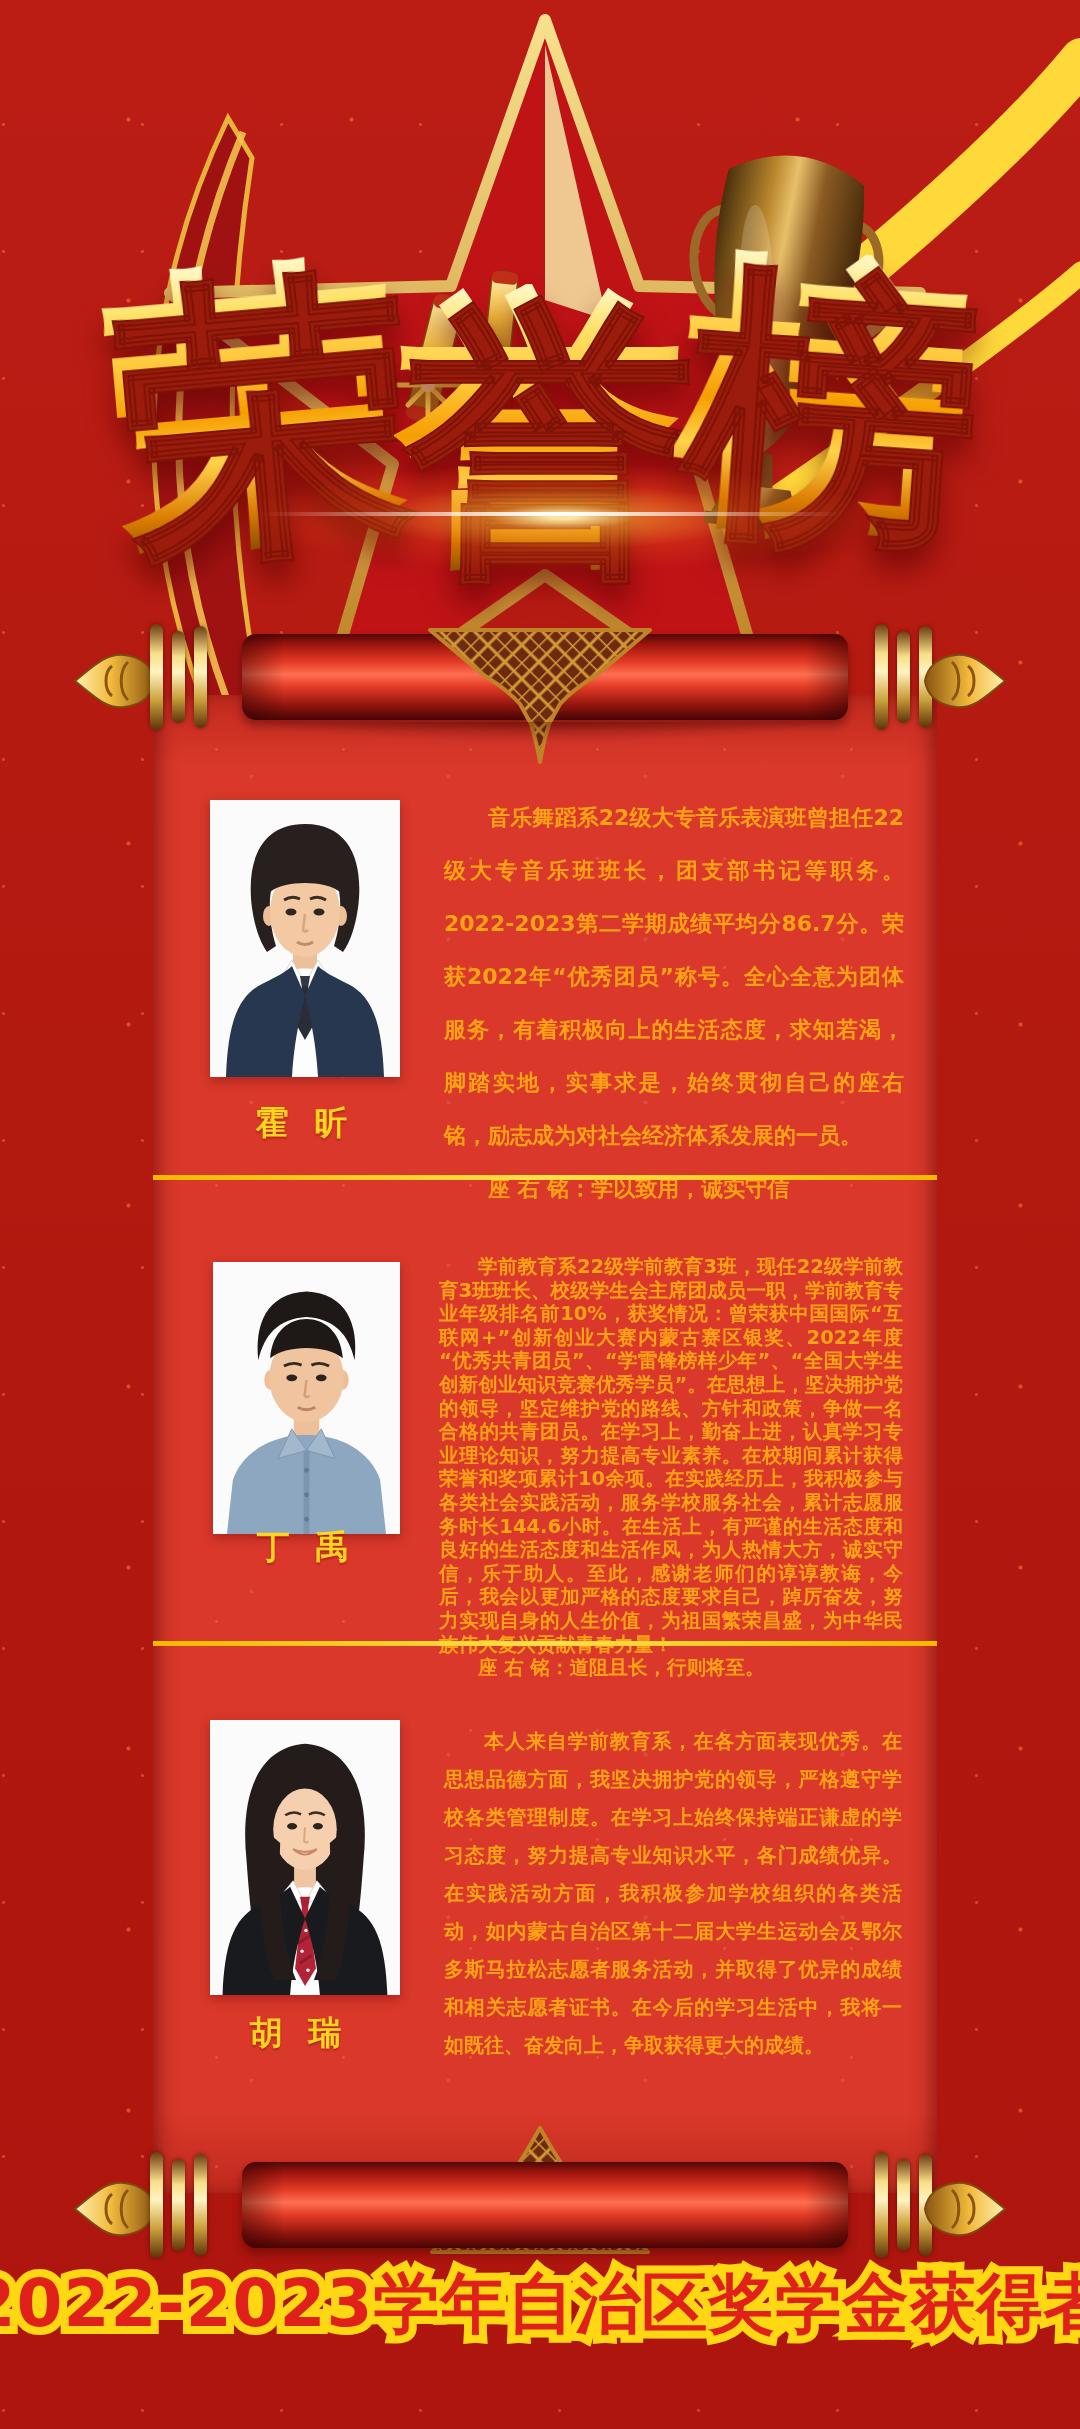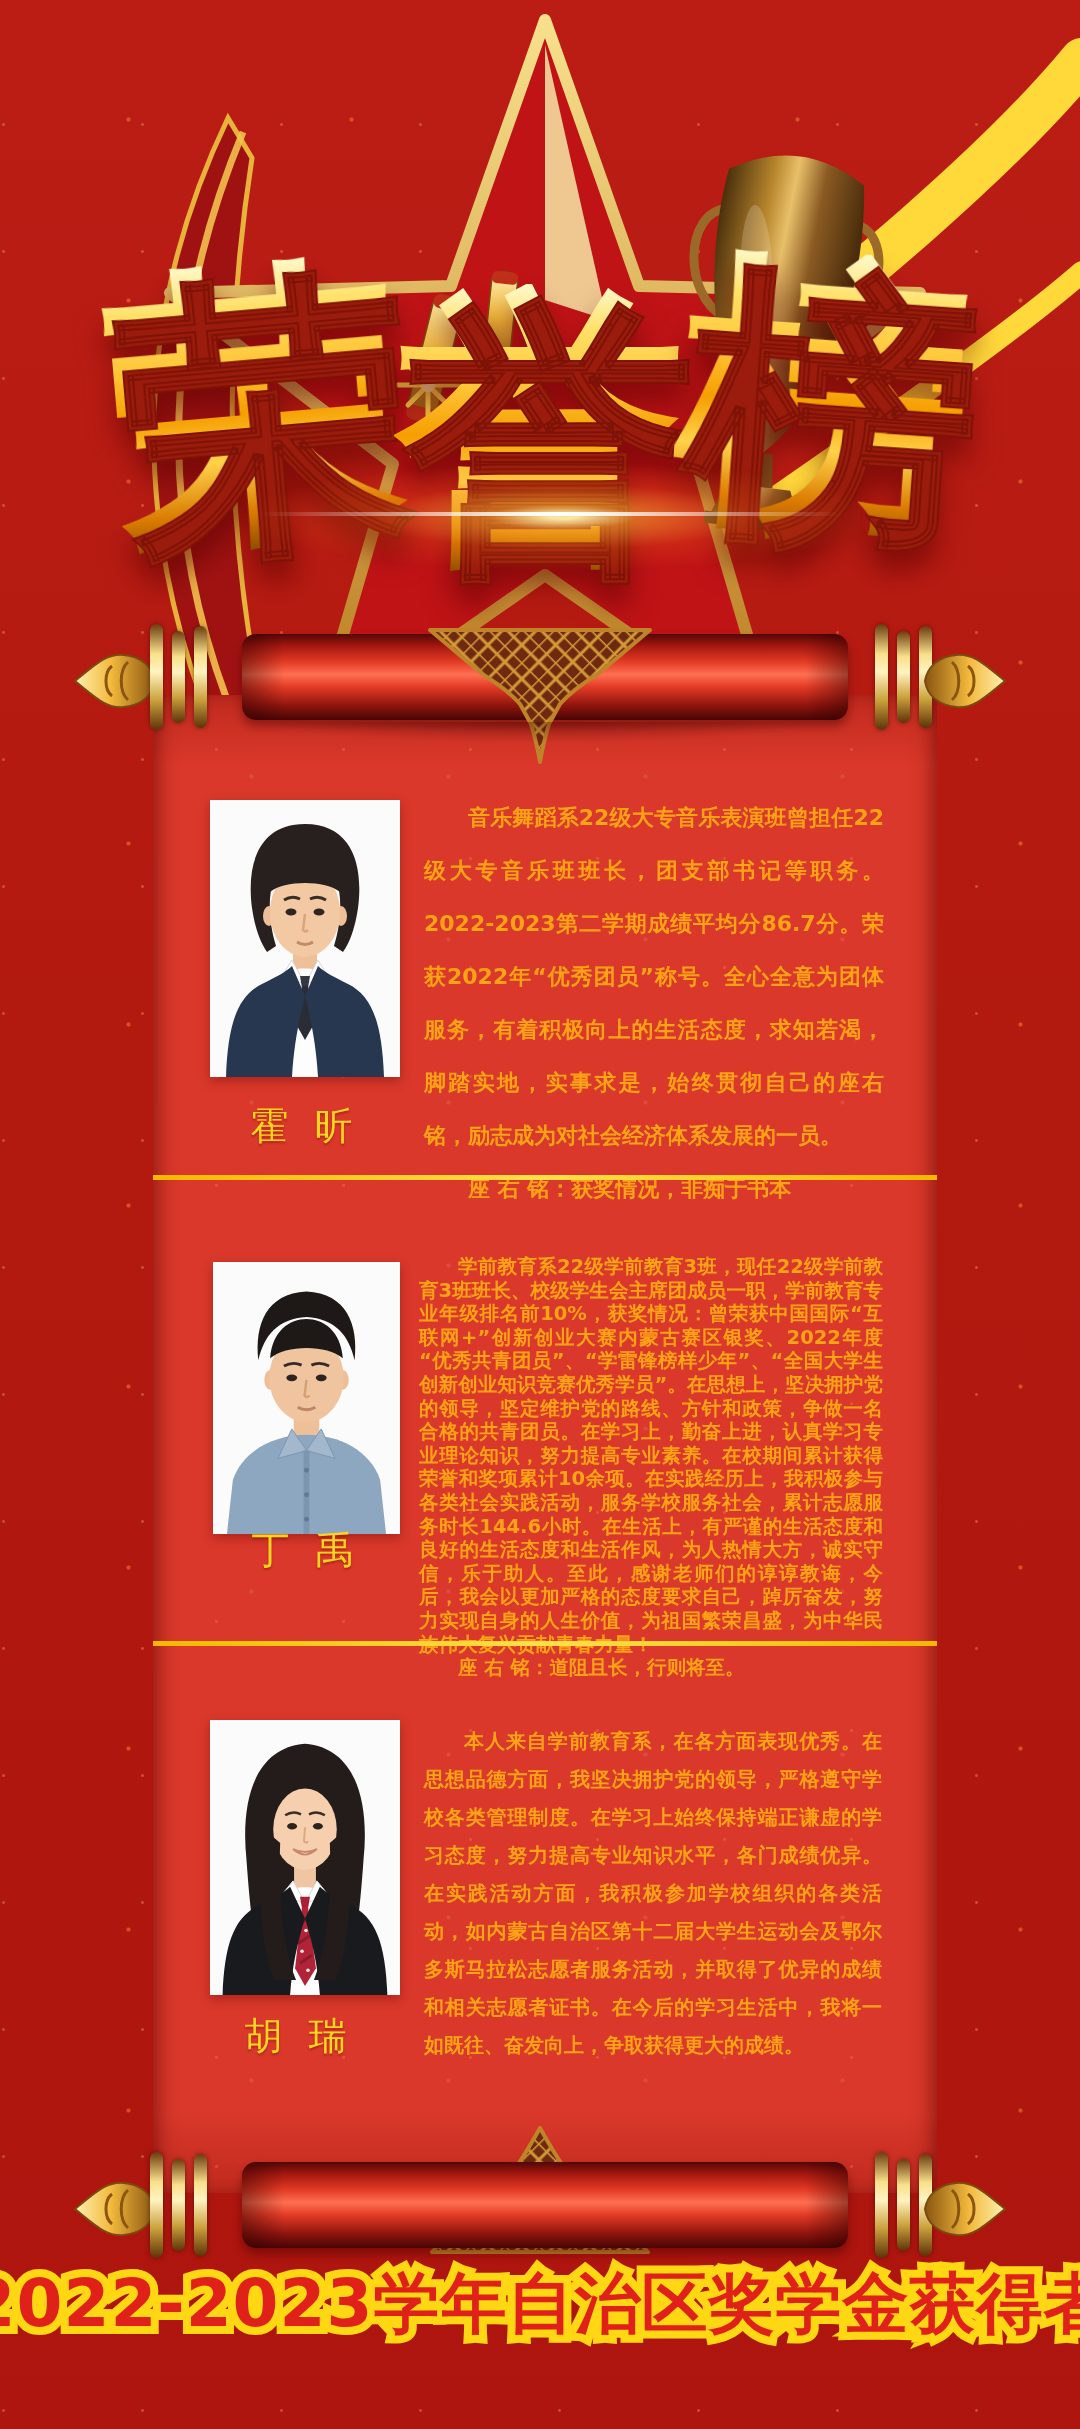--- a/index.html
+++ b/index.html
@@ -48,27 +48,27 @@
   .sep{position:absolute;left:0;width:100%;height:5px;
     background:linear-gradient(90deg,#f5b800,#ffdf49 50%,#f5b800);}
   .sep.s1{top:480px;} .sep.s2{top:946px;}
 
   .photo{position:absolute;width:190px;height:277px;box-shadow:0 4px 10px rgba(90,0,0,.35);background:#fff;}
   .photo svg{display:block;width:100%;height:100%;}
   .photo.p1{left:57px;top:105px;}
   .photo.p2{left:60px;top:567px;width:187px;height:272px;}
   .photo.p3{left:57px;top:1025px;height:275px;}
 
-  .sname{position:absolute;width:190px;text-align:center;font-size:38px;font-weight:400;
+  .sname{position:absolute;width:190px;text-align:center;font-size:33px;font-weight:700;
     color:#ffd61f;letter-spacing:7px;text-shadow:0 2px 2px rgba(120,10,0,.4);}
   .sname.n1{left:57px;top:406px;}
   .sname.n2{left:58px;top:830px;}
   .sname.n3{left:51px;top:1316px;}
 
-  .bioblock{position:absolute;color:#ffa316;font-weight:600;text-align:justify;}
+  .bioblock{position:absolute;color:#ffa316;font-weight:600;text-align:justify;margin-left:20px;}
   .bioblock p{margin:0;}
   .bioblock .bio{text-indent:2em;}
   .bioblock .motto{padding-left:2em;text-align:left;}
   .bioblock.b1{left:271px;top:96px;width:460px;font-size:22px;line-height:53px;}
   .bioblock.b2{left:266px;top:560px;width:464px;font-size:19.5px;line-height:23.6px;}
   .bioblock.b3{left:271px;top:1027px;width:458px;font-size:20px;line-height:38px;}
 
   
   .rod{position:absolute;left:0;width:1080px;height:160px;z-index:6;}
   .rod-top{top:618px;} .rod-bottom{top:2110px;}
@@ -205,21 +205,21 @@
         <path d="M108,160 L95,184 L118,176 Z" fill="#ffffff" stroke="#d8d8d8"></path>
         <path d="M90,176 H100 L98,188 H92 Z" fill="#343845"></path>
         <path d="M92,186 H98 L104,224 L95,240 L86,224 Z" fill="#2a2d36"></path>
         <path d="M16,277 C18,222 28,196 52,184 C66,177 76,172 82,166 L95,196 C90,216 84,242 82,277 Z" fill="#26374f"></path>
         <path d="M174,277 C172,222 162,196 138,184 C124,177 114,172 108,166 L95,196 C100,216 106,242 108,277 Z" fill="#26374f"></path>
       </svg>
     </div>
     <div class="sname n1">霍 昕</div>
     <div class="bioblock b1">
       <p class="bio">音乐舞蹈系22级大专音乐表演班曾担任22级大专音乐班班长，团支部书记等职务。2022-2023第二学期成绩平均分86.7分。荣获2022年“优秀团员”称号。全心全意为团体服务，有着积极向上的生活态度，求知若渴，脚踏实地，实事求是，始终贯彻自己的座右铭，励志成为对社会经济体系发展的一员。</p>
-      <p class="motto">座 右 铭：获奖情况，非痴于书本</p>
+      <p class="motto">座 右 铭：学以致用，诚实守信</p>
     </div>
 
     <div class="sep s1"></div>
 
     <div class="photo p2" aria-label="male-student-blue-shirt-id-photo">
       <svg viewBox="0 0 190 277">
         <rect width="190" height="277" fill="#fbfbfb"></rect>
         <rect x="82" y="150" width="26" height="30" fill="#eec09a"></rect>
         <path d="M95,30 C54,32 42,64 46,100 C52,74 66,58 95,56 C124,58 138,74 144,100 C148,64 136,32 95,30 Z" fill="#1e1917"></path>
         <ellipse cx="58" cy="120" rx="6" ry="10" fill="#eebf97"></ellipse>

